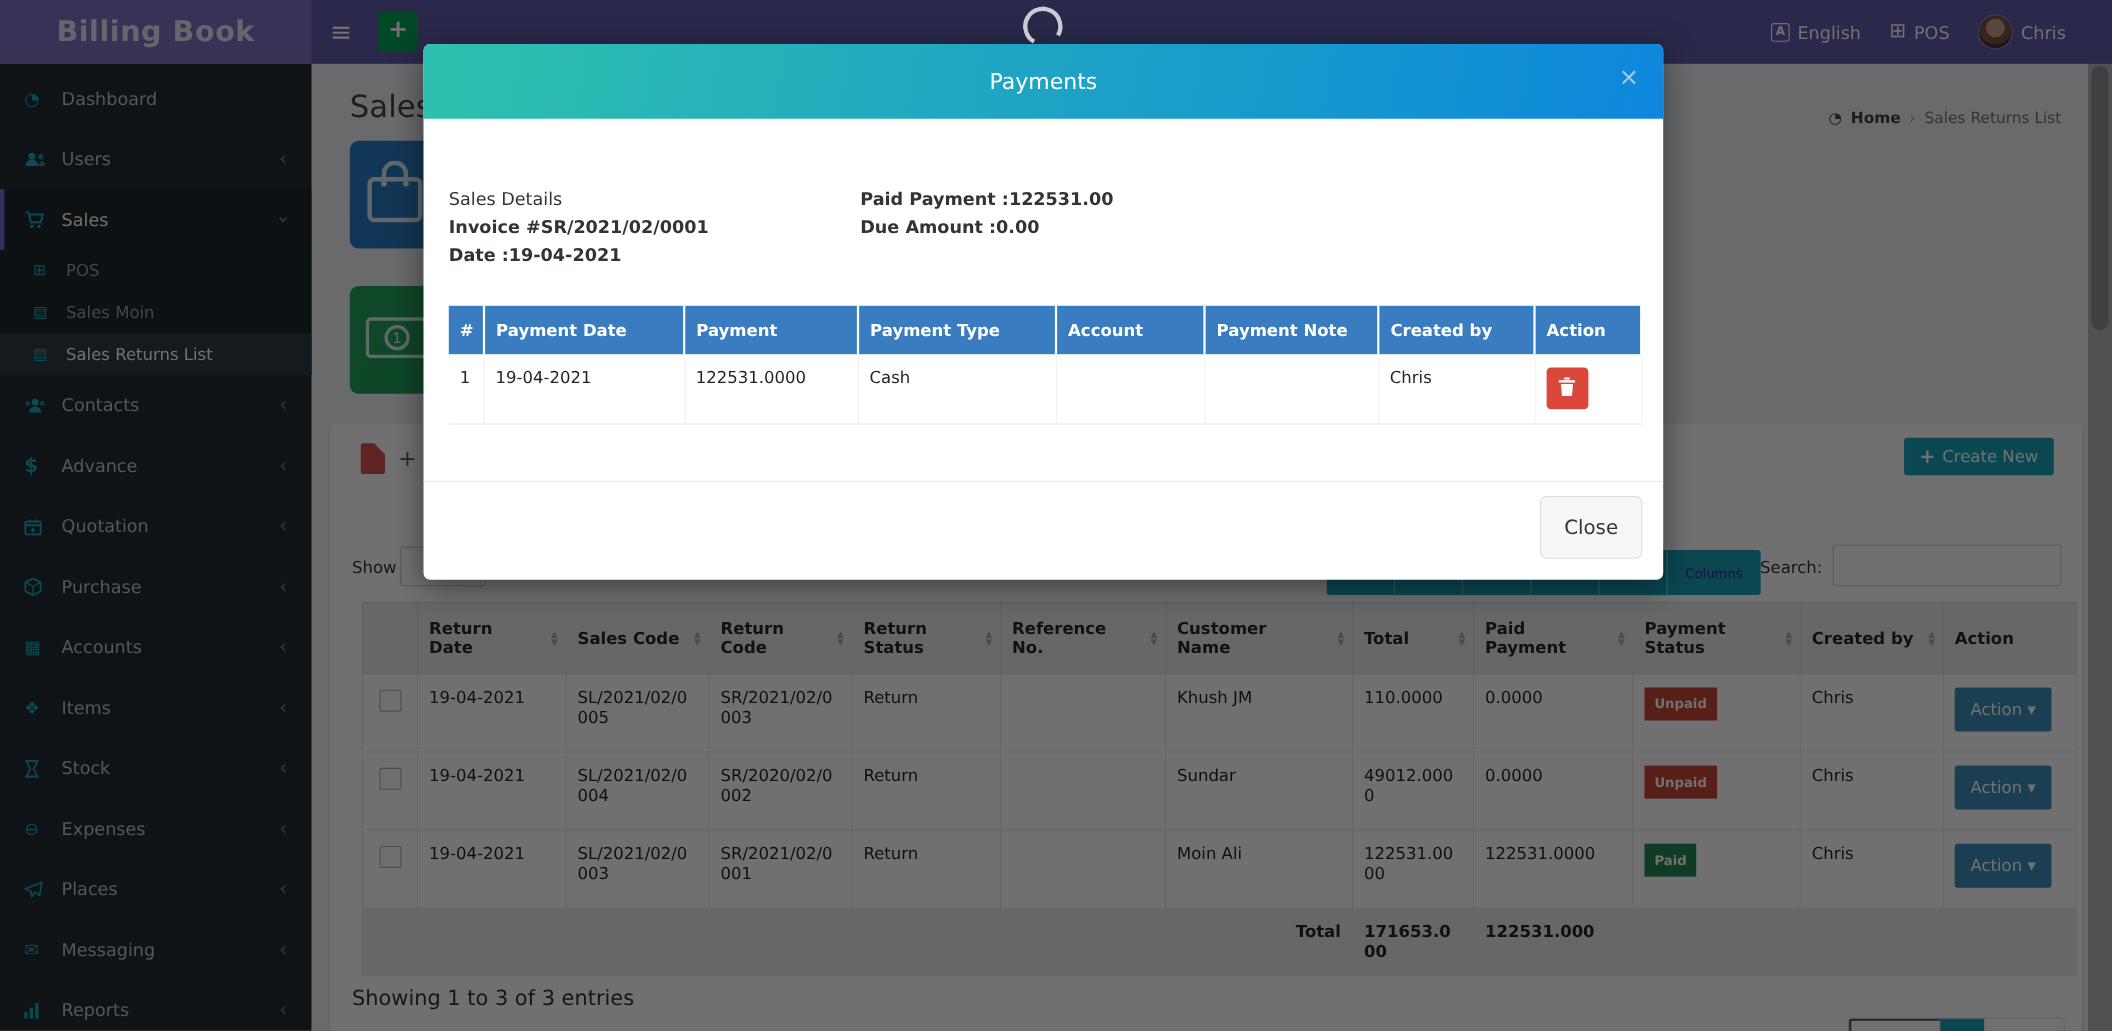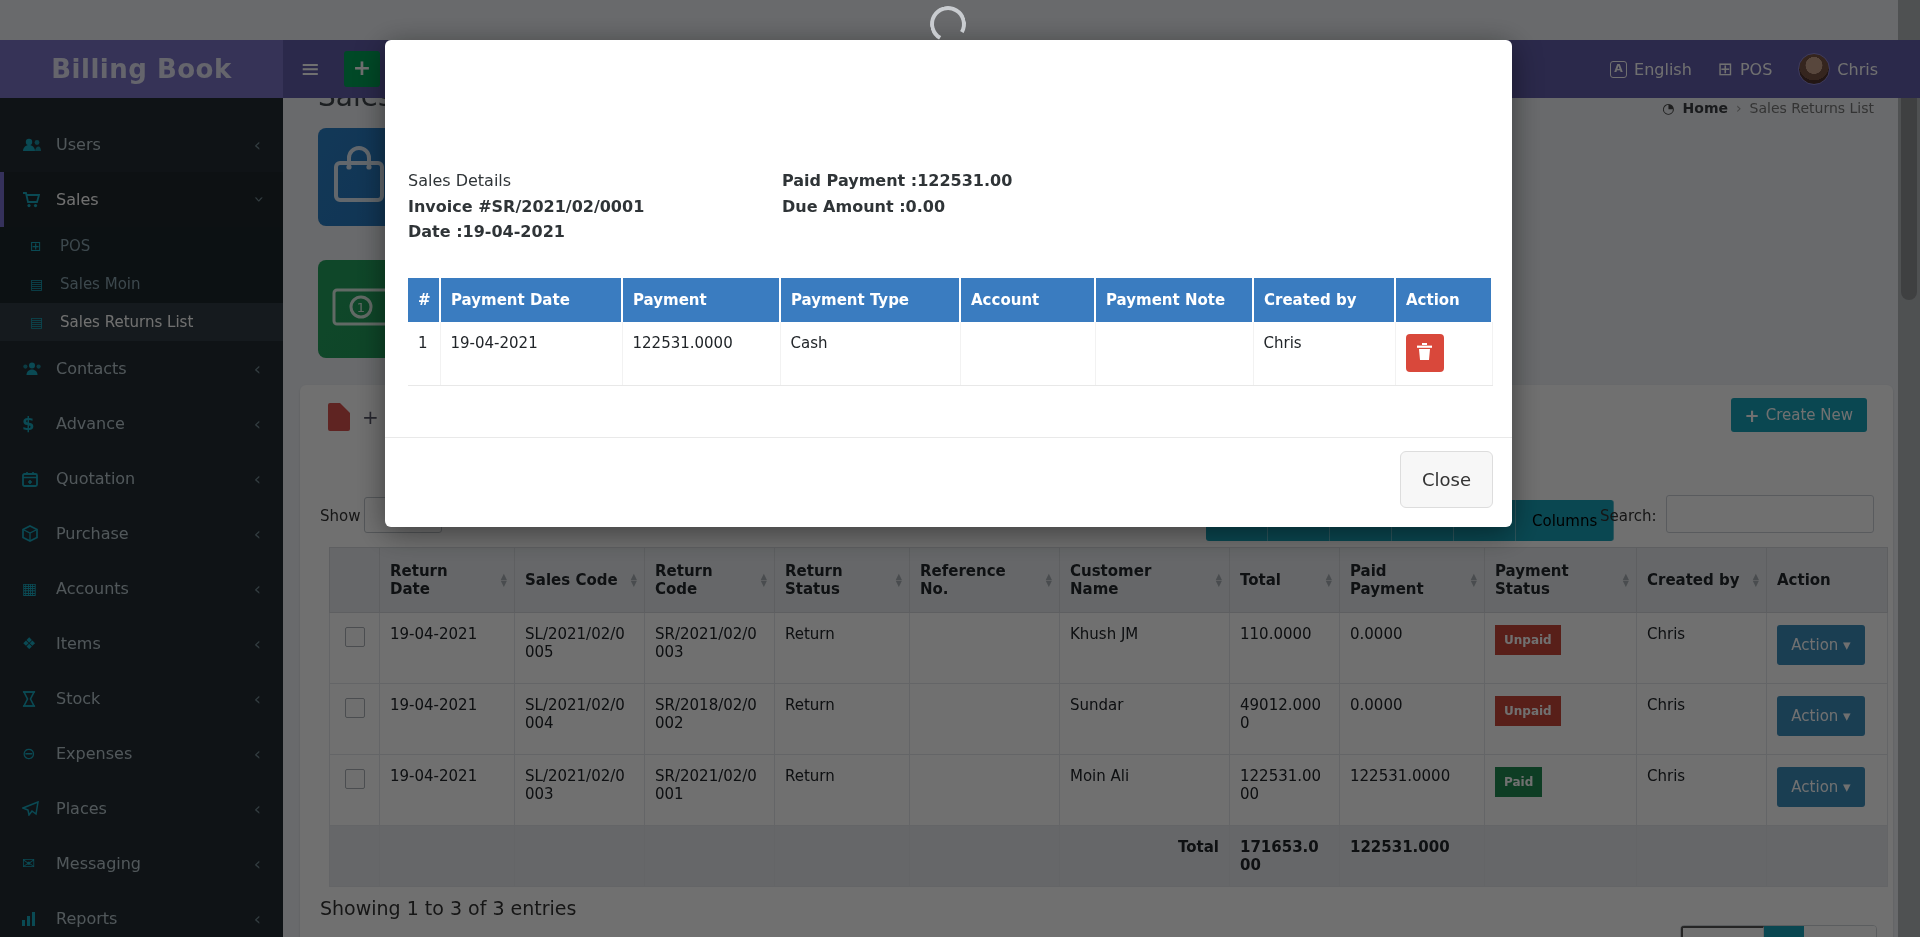--- a/index.html
+++ b/index.html
@@ -1,19 +1,19 @@
 <!DOCTYPE html>
 <html><head>
 <meta charset="utf-8">
 <style>
   * { margin:0; padding:0; box-sizing:border-box; }
   html,body { width:1920px; height:937px; overflow:hidden; font-family:"DejaVu Sans", sans-serif; background:#eef1f5; }
 
   
-  .navbar { position:fixed; left:0; top:0; width:1920px; height:58px; background:#625daa; z-index:10;margin-top:40px; }
+  .navbar { position:fixed; left:0; top:0; width:1920px; height:58px; background:#625daa; z-index:10; }
   .logo { position:absolute; left:0; top:0; width:283px; height:58px; background:#7b74c7; color:rgba(255,255,255,.82);
           font-size:26px; font-weight:bold; text-align:center; line-height:58px; letter-spacing:.5px; }
   .hamburger { position:absolute; left:300px; top:14px; color:#fff; font-size:24px; line-height:30px; cursor:pointer; }
   .nav-plus { position:absolute; left:344px; top:11px; width:36px; height:36px; background:#00a65a; border-radius:3px;
               color:#fff; font-size:22px; font-weight:bold; text-align:center; line-height:34px; }
   .nav-right { position:absolute; right:42px; top:0; height:58px; display:flex; align-items:center; gap:26px; color:#fff; font-size:16px; }
   .nav-item { display:flex; align-items:center; gap:7px; }
   .lang-ico { display:inline-block; width:17px; height:17px; border:1.6px solid #fff; border-radius:3px; font-size:11px; line-height:14px; text-align:center; font-weight:bold; }
   .possq { font-size:18px; line-height:18px; }
   .avatar { width:32px; height:32px; border-radius:50%; background:radial-gradient(circle at 50% 38%, #c9a18c 0 35%, #7a5546 36% 62%, #4e342e 63%); border:1px solid #8d86d6; }
@@ -47,21 +47,21 @@
            box-shadow:0 1px 2px rgba(0,0,0,.15); }
   .pdf-btn { position:absolute; left:28px; top:18px; width:22px; height:28px; background:#d9534f; border-radius:2px; }
   .pdf-btn::after { content:""; position:absolute; right:0; top:0; border:5px solid #fff; border-left-color:transparent; border-bottom-color:transparent; }
   .plus-mini { position:absolute; left:62px; top:20px; font-size:20px; color:#556; }
   .create-new { position:absolute; right:26px; top:13px; height:34px; padding:0 14px; background:#17a2b8; border:none; border-radius:3px;
                 color:#fff; font-size:15px; font-family:inherit; display:flex; align-items:center; gap:6px; cursor:pointer; }
   .create-new b { font-size:18px; }
   .show-label { position:absolute; left:20px; top:122px; font-size:15px; color:#333; }
   .len-select { position:absolute; left:64px; top:112px; width:78px; height:36px; border:1px solid #bfc5cb; border-radius:3px; background:#fff; }
   .btn-group { position:absolute; left:906px; top:115px; height:41px; display:flex; }
-  .tbtn { height:41px; background:#17a2b8; border:none; border-right:1px solid rgba(255,255,255,.35); color:#000000; font-size:15px;
+  .tbtn { height:41px; background:#17a2b8; border:none; border-right:1px solid rgba(255,255,255,.35); color:#4c1d95; font-size:12px;
           font-family:inherit; padding:0 16px; cursor:pointer; }
   .tbtn.first { border-radius:3px 0 0 3px; width:62px; }
   .tbtn.seg { width:62px; }
   .tbtn.last { border-radius:0 3px 3px 0; }
   .search-label { position:absolute; left:1300px; top:122px; font-size:15px; color:#333; }
   .search-input { position:absolute; left:1366px; top:110px; width:208px; height:38px; border:1px solid #cbd0d6; border-radius:3px; background:#fff; padding:0 8px; font-family:inherit; }
 
   table.main { position:absolute; left:29px; top:162px; width:1558px; border-collapse:collapse; table-layout:fixed; }
   table.main th { background:#e8ebee; border:1px solid #d5d9dd; color:#23282d; font-size:15px; text-align:left;
                   vertical-align:middle; padding:8px 26px 8px 10px; height:65px; position:relative; font-weight:bold; }
@@ -390,21 +390,21 @@
           <td><span class="badge red">Unpaid</span></td>
           <td>Chris</td>
           <td><button class="action-btn">Action ▾</button></td>
         </tr>
         <tr>
           <td>
               <div class="cbx"></div>
             </td>
           <td>19-04-2021</td>
           <td>SL/2021/02/0004</td>
-          <td>SR/2018/02/0002</td>
+          <td>SR/2020/02/0002</td>
           <td>Return</td>
           <td></td>
           <td>Sundar</td>
           <td>49012.0000</td>
           <td>0.0000</td>
           <td><span class="badge red">Unpaid</span></td>
           <td>Chris</td>
           <td><button class="action-btn">Action ▾</button></td>
         </tr>
         <tr>
@@ -452,20 +452,24 @@
 </div>
 
 <div class="scrolltrack">
   <div class="scrollthumb"></div>
 </div>
 
 <div class="backdrop"></div>
 <div class="spinner"></div>
 
 <div class="modal">
+  <div class="modal-header">
+    <div class="modal-title">Payments</div>
+    <div class="modal-x">×</div>
+  </div>
 
   <div class="info-row">
     <div class="info-col c2">
       <div>Sales Details</div>
       <div class="b">Invoice #SR/2021/02/0001</div>
       <div class="b">Date :19-04-2021</div>
     </div>
     <div class="info-col c3">
       <div class="b">Paid Payment :122531.00</div>
       <div class="b">Due Amount :0.00</div>

